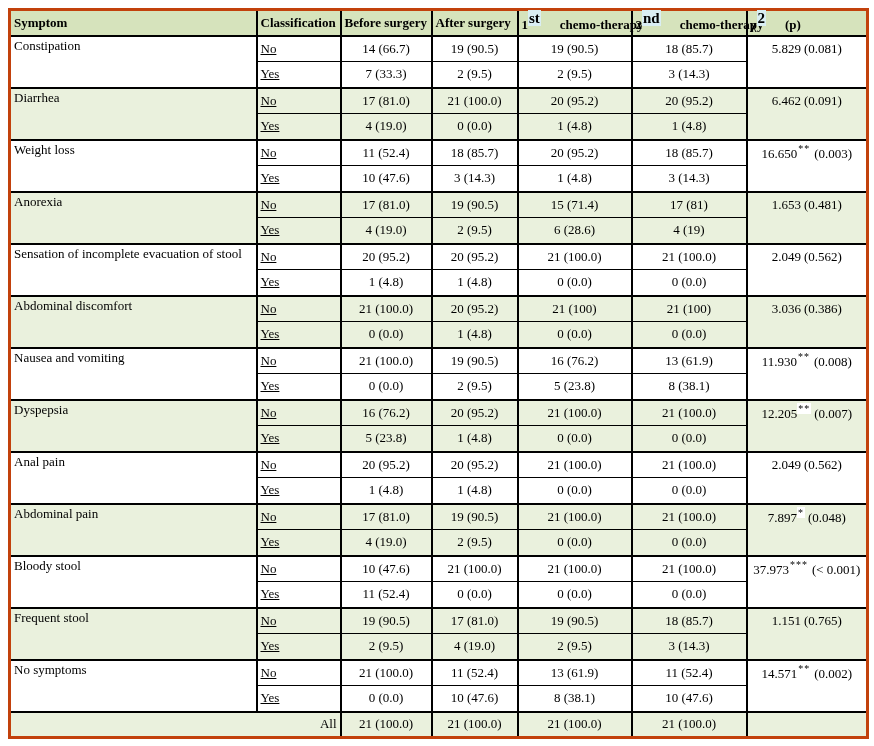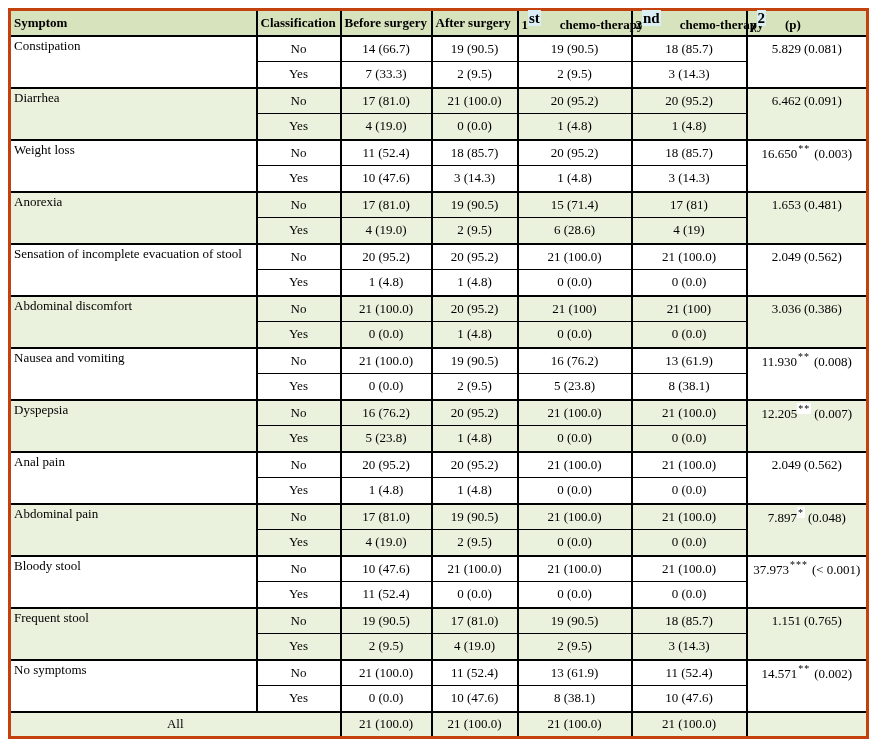--- a/index.html
+++ b/index.html
@@ -39,24 +39,24 @@
     text-align: left;
     border-bottom: 2px solid #000;
   }
   thead th.h-left { text-align: left; }
 
   
   td.bb-thin { border-bottom-width: 1px; }
   td.bt-thin { border-top-width: 1px; }
 
   td.symptom-cell { text-align: left; vertical-align: top; }
-  td.classification-cell { text-align: center; }
+  td.classification-cell { text-align: left; text-decoration: underline; }
   td.value-cell { text-align: center; }
   td.chi-cell { text-align: center; vertical-align: top; padding-top: 4px; }
-  td.all-label-cell { text-align: center; }
+  td.all-label-cell { text-align: right; }
 
   tr.band-green td { background: #eaf1dd; }
   tr.band-white td { background: #ffffff; }
 
   sup.hd-sup {
     background: #daeef3;
     font-size: 15px;
     font-weight: bold;
     position: relative; top: -1px;
     padding: 0 1px;

